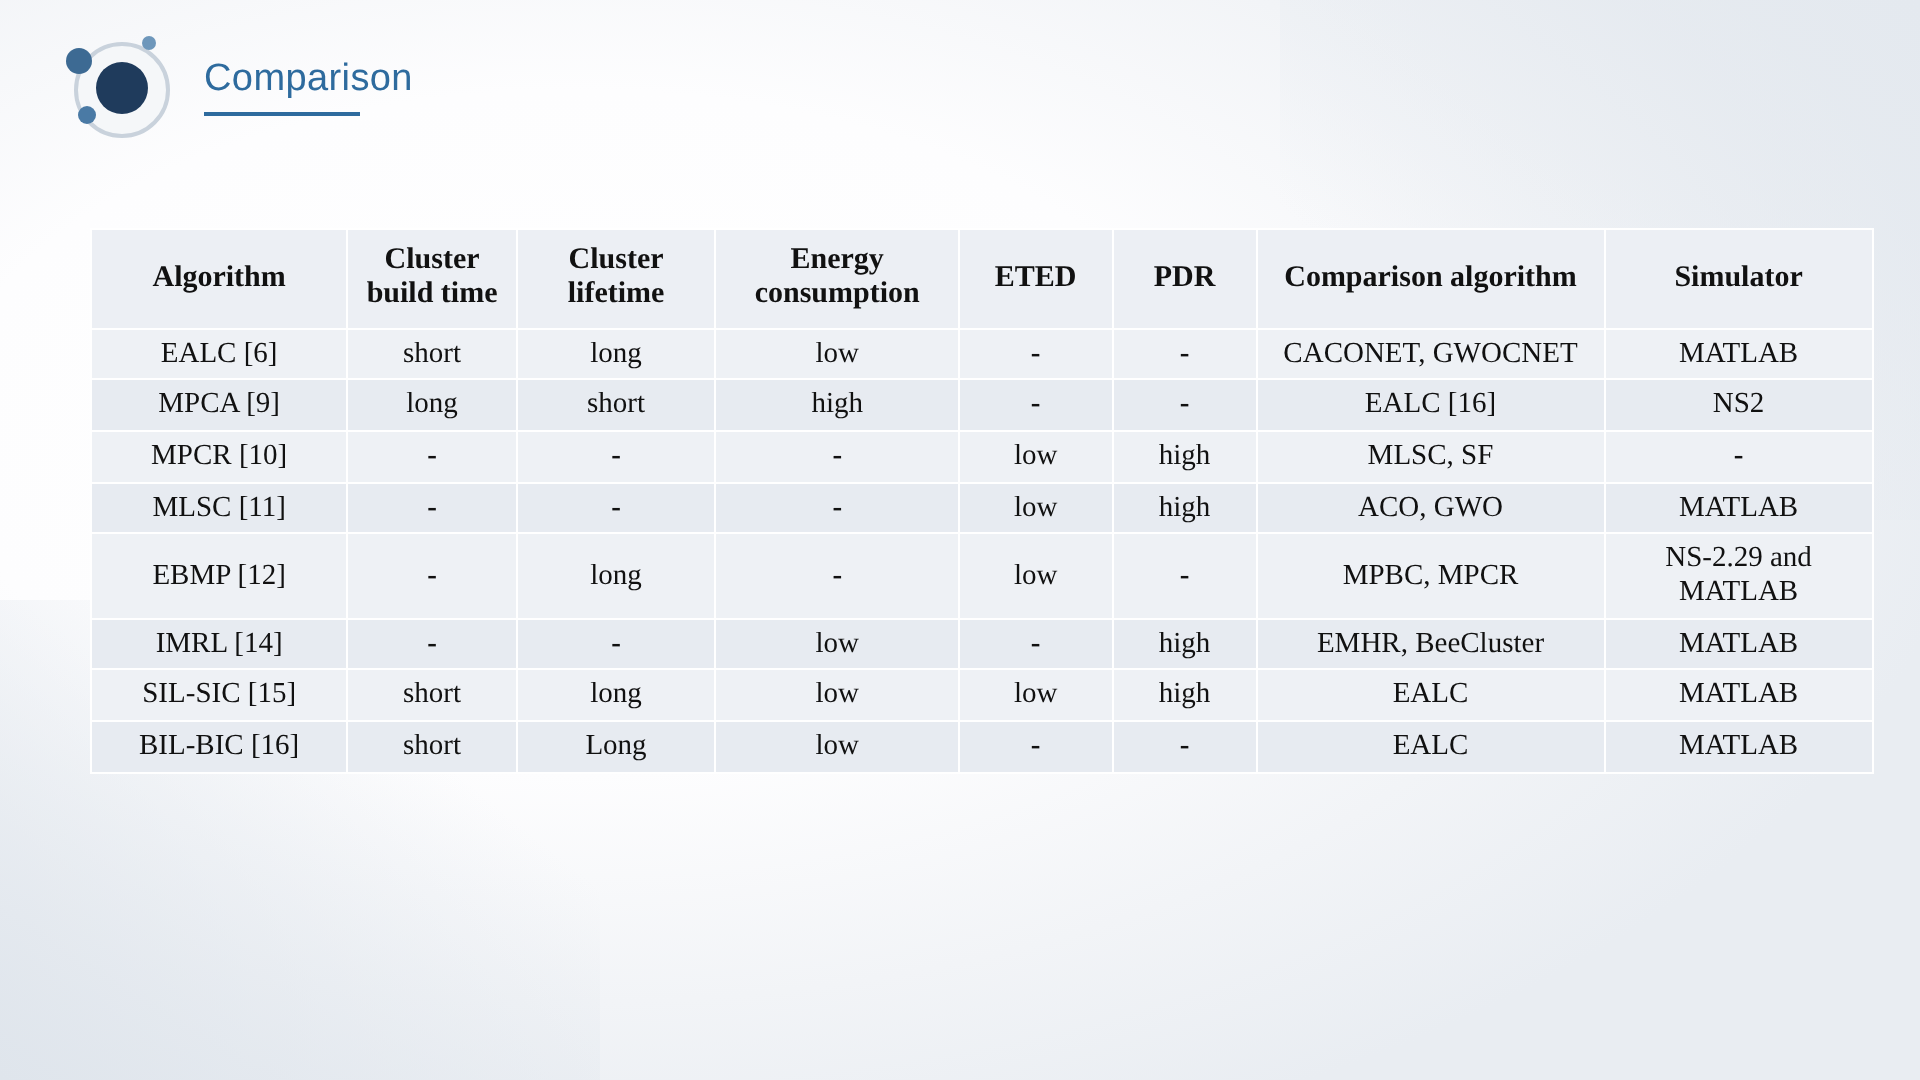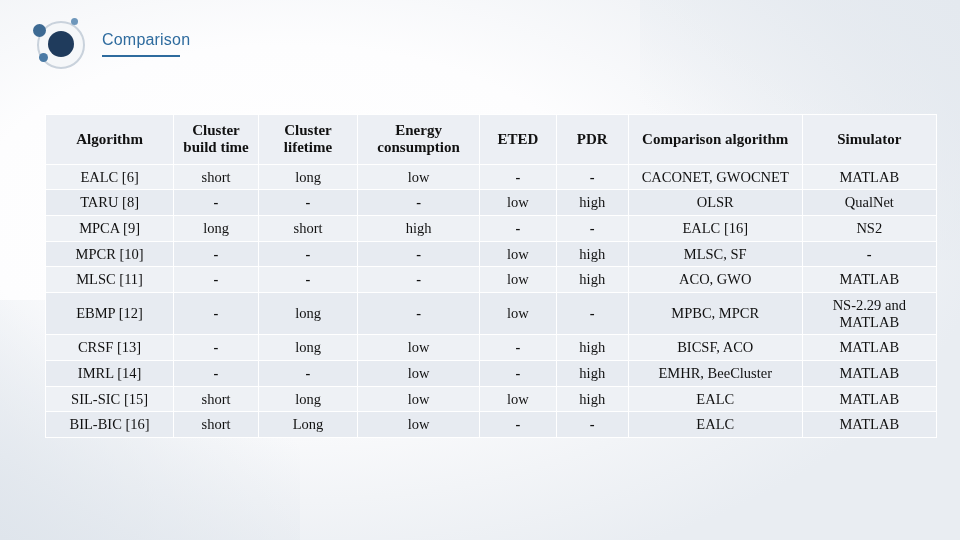--- a/index.html
+++ b/index.html
@@ -89,21 +89,21 @@
     left: 43px; top: 6px;
     width: 7px; height: 7px;
     border-radius: 50%;
     background: #6e97bb;
   }
   .title-wrap {
     margin-left: 12px;
     padding-top: 2px;
   }
   .slide-title {
-    font-size: 16px;
+    font-size: 19px;
     color: #2e6b9e;
     font-family: "Liberation Sans", sans-serif;
     letter-spacing: 0.2px;
     line-height: 1.1;
     white-space: nowrap;
   }
   .title-rule {
     margin-top: 6px;
     width: 78px;
     height: 2px;
@@ -203,30 +203,20 @@
           <td>EALC [6]</td>
           <td>short</td>
           <td>long</td>
           <td>low</td>
           <td class="dash">-</td>
           <td class="dash">-</td>
           <td>CACONET, GWOCNET</td>
           <td>MATLAB</td>
         </tr>
         <tr>
-          <td>TARU [8]</td>
-          <td class="dash">-</td>
-          <td class="dash">-</td>
-          <td class="dash">-</td>
-          <td>low</td>
-          <td>high</td>
-          <td>OLSR</td>
-          <td>QualNet</td>
-        </tr>
-        <tr>
           <td>MPCA [9]</td>
           <td>long</td>
           <td>short</td>
           <td>high</td>
           <td class="dash">-</td>
           <td class="dash">-</td>
           <td>EALC [16]</td>
           <td>NS2</td>
         </tr>
         <tr>
@@ -251,30 +241,20 @@
         </tr>
         <tr>
           <td>EBMP [12]</td>
           <td class="dash">-</td>
           <td>long</td>
           <td class="dash">-</td>
           <td>low</td>
           <td class="dash">-</td>
           <td>MPBC, MPCR</td>
           <td>NS-2.29 and MATLAB</td>
-        </tr>
-        <tr>
-          <td>CRSF [13]</td>
-          <td class="dash">-</td>
-          <td>long</td>
-          <td>low</td>
-          <td class="dash">-</td>
-          <td>high</td>
-          <td>BICSF, ACO</td>
-          <td>MATLAB</td>
         </tr>
         <tr>
           <td>IMRL [14]</td>
           <td class="dash">-</td>
           <td class="dash">-</td>
           <td>low</td>
           <td class="dash">-</td>
           <td>high</td>
           <td>EMHR, BeeCluster</td>
           <td>MATLAB</td>

